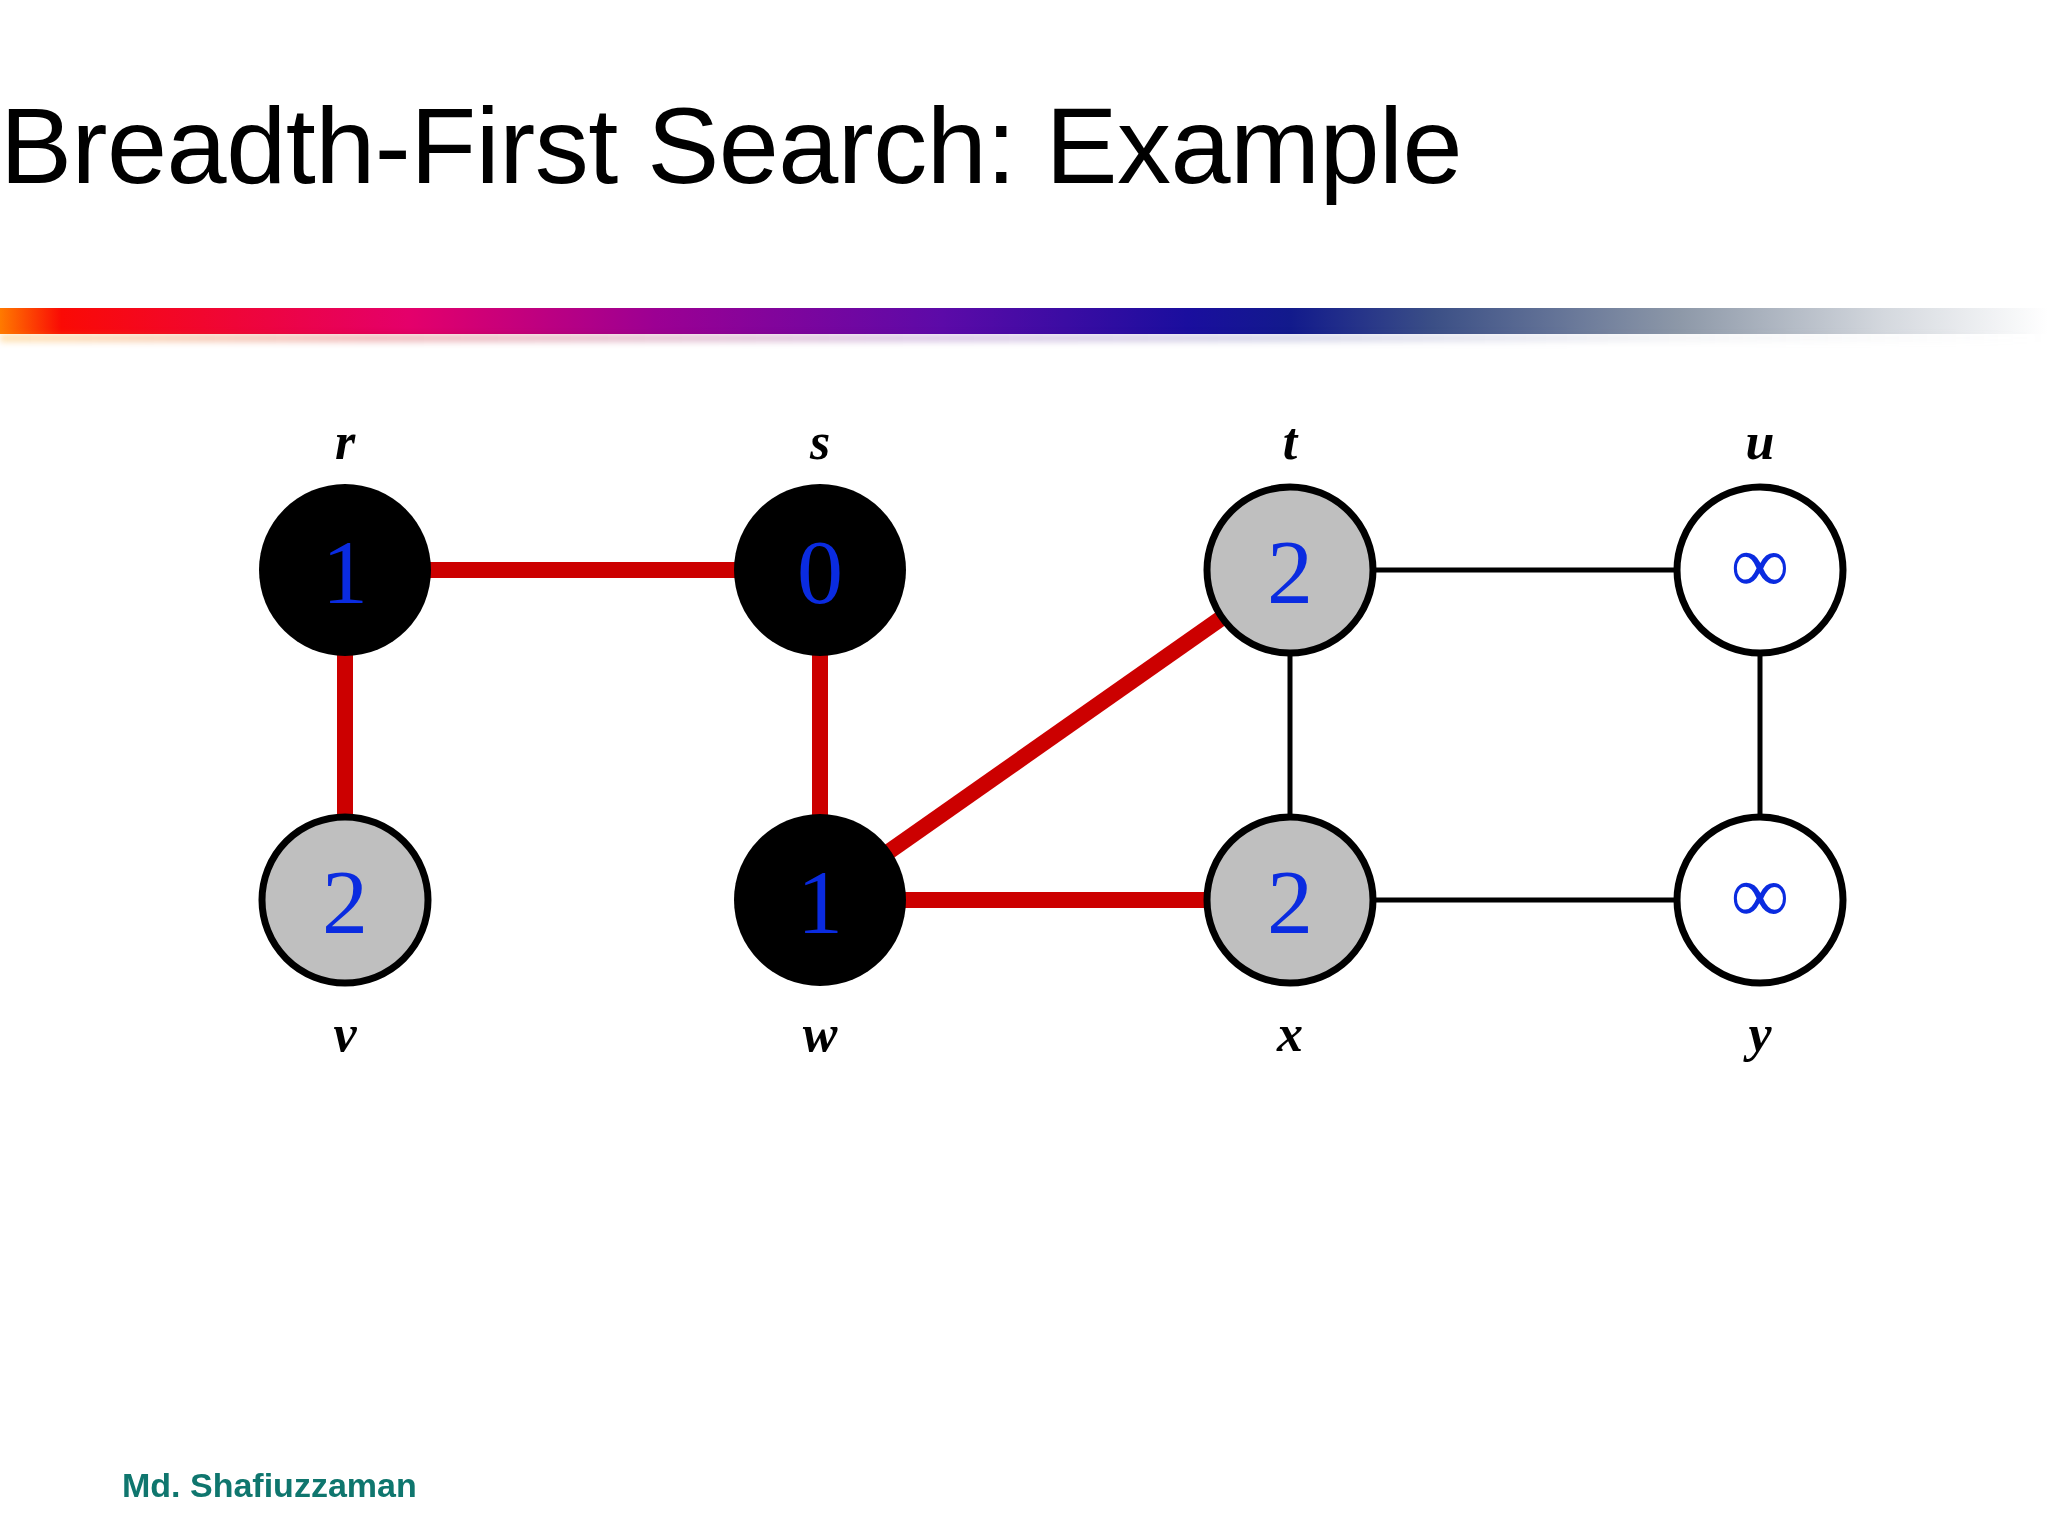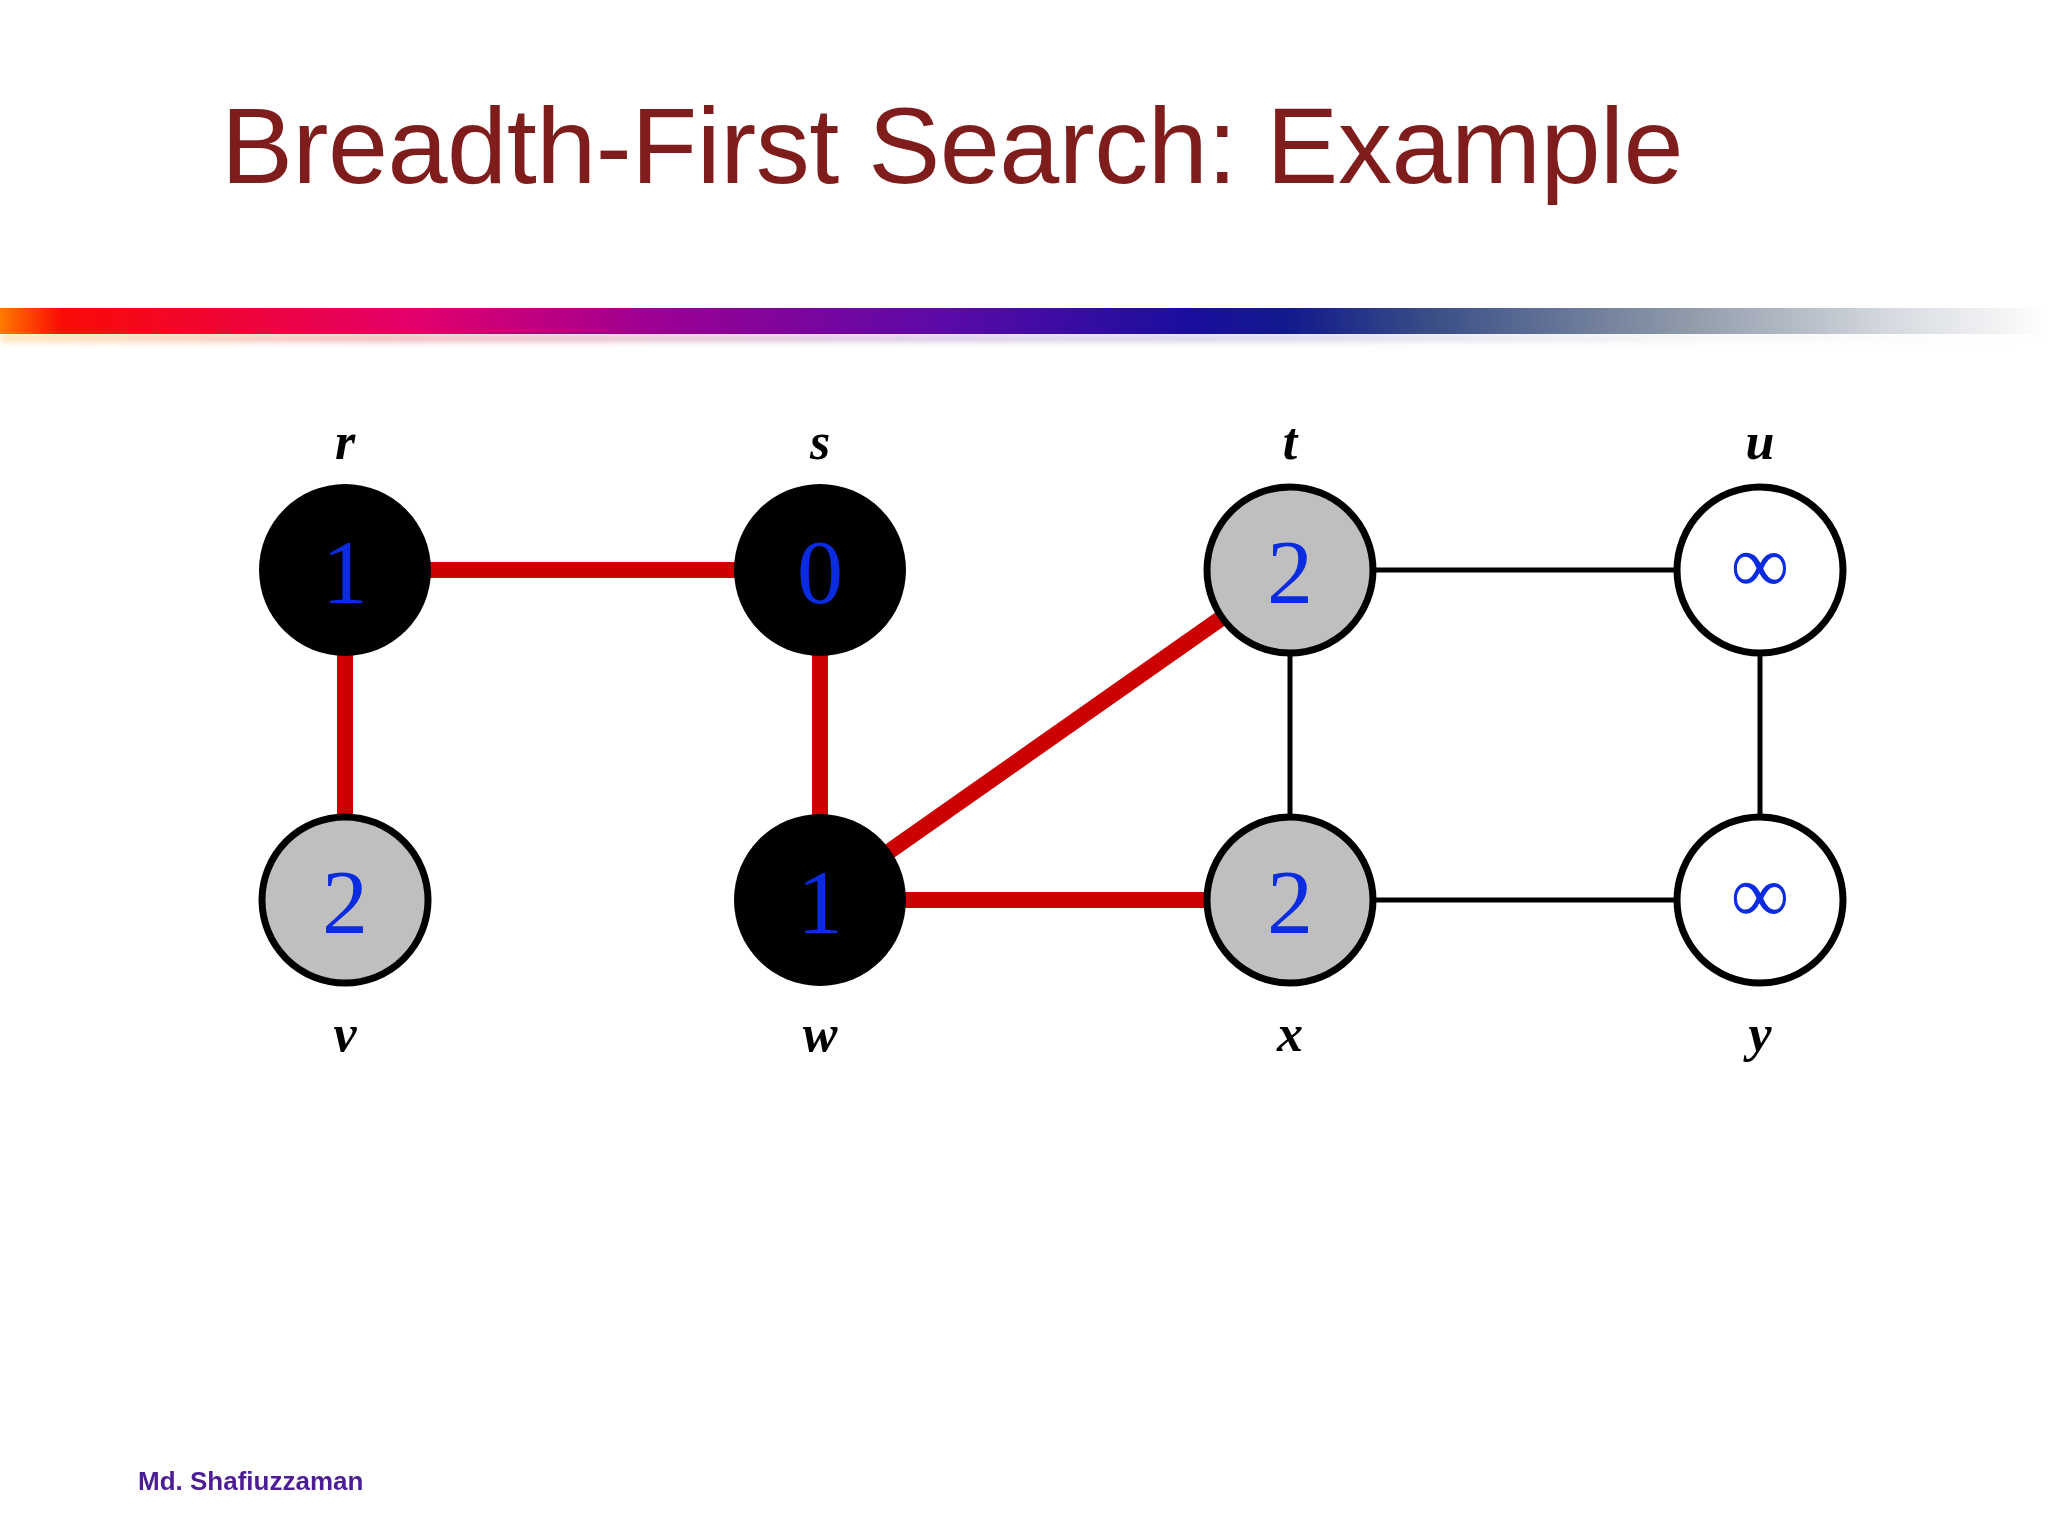--- a/index.html
+++ b/index.html
@@ -14,26 +14,26 @@
     overflow: hidden;
     font-family: "Liberation Sans", sans-serif;
   }
 
   
   #slide-title {
     position: absolute;
     left: 0;
     top: 92px;
     width: 1904px;
-    text-align: center;
+    text-align: left;
     font-family: "Liberation Sans", sans-serif;
     font-size: 108px;
     line-height: 1.0;
     font-weight: 400;
-    color: #7f1d1d;
+    color: #000000;
     letter-spacing: -0.5px;
     white-space: nowrap;
   }
 
   
   #divider-bar {
     position: absolute;
     left: 0;
     top: 308px;
     width: 2048px;
@@ -98,26 +98,26 @@
     position: absolute;
     left: 0;
     top: 1230px;
     width: 2048px;
     height: 175px;
   }
 
   
   #footer-author {
     position: absolute;
-    left: 138px;
+    left: 122px;
     top: 1466px;
     font-family: "Liberation Sans", sans-serif;
-    font-size: 26px;
+    font-size: 34px;
     font-weight: bold;
-    color: #4c1d95;
+    color: #0f766e;
     white-space: nowrap;
   }
 </style>
 </head>
 <body>
 
 <div id="slide-title">Breadth-First Search: Example</div>
 
 <div id="divider-bar"></div>
 <div id="divider-shadow"></div>

